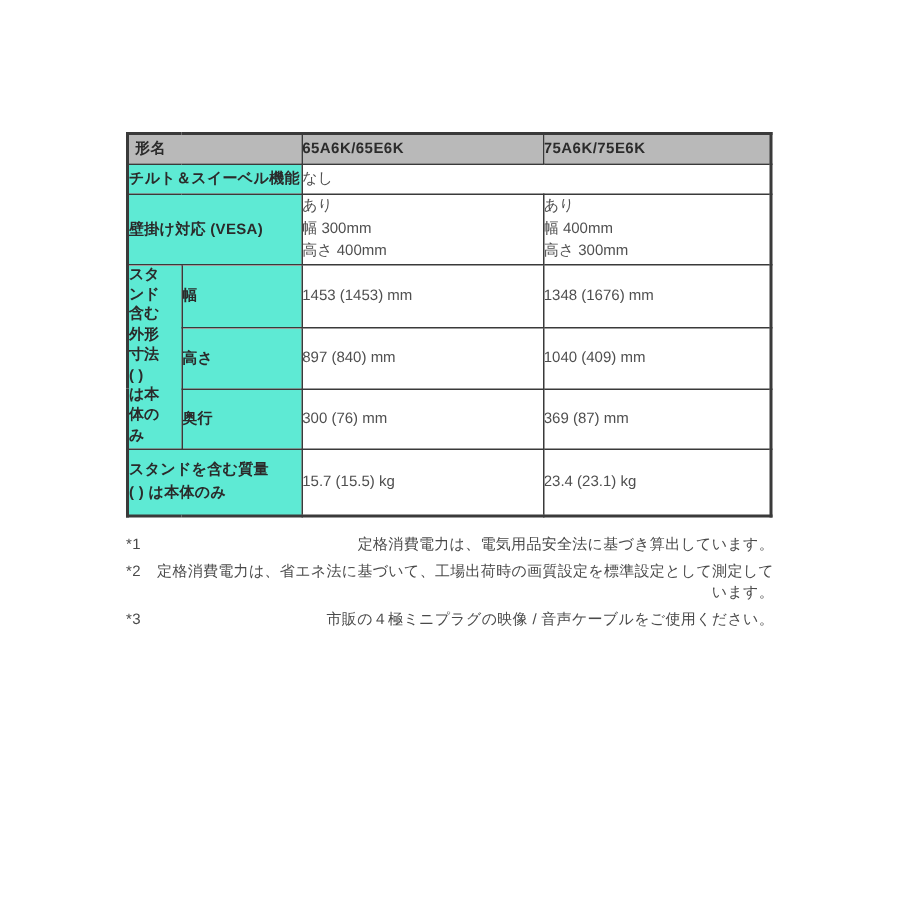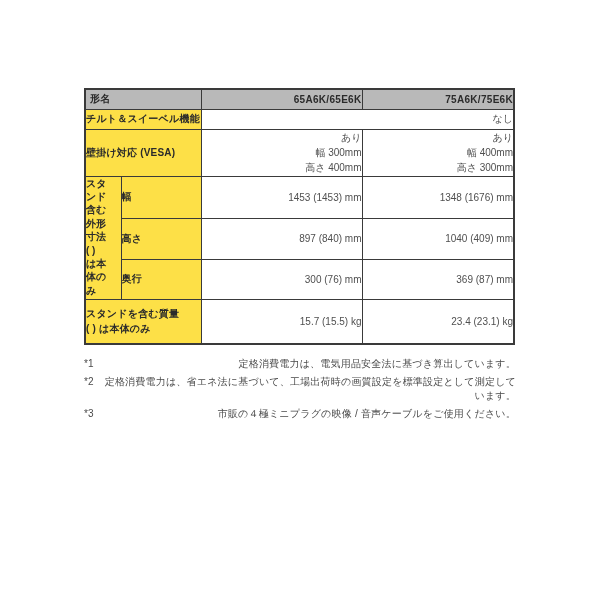--- a/index.html
+++ b/index.html
@@ -28,40 +28,40 @@
   .spec-table td, .spec-table th {
     border: 1.5px solid #3a3a3a;
     font-size: 10px;
     padding: 0;
     overflow: hidden;
   }
   .spec-table th {
     background: #b9b9b9;
     color: #2b2b2b;
     font-weight: bold;
-    text-align: right;
+    text-align: left;
     letter-spacing: 0.3px;
   }
   .spec-table th.label-cell {
     text-align: left;
     padding-left: 4px;
     background: #b9b9b9;
   }
   .label-cell {
-    background: #fde047;
+    background: #5eead4;
     color: #2b2b2b;
     font-weight: bold;
     text-align: left;
     padding-left: 4px;
     letter-spacing: 0.2px;
   }
   .value-cell {
     background: #ffffff;
     color: #4f4f4f;
-    text-align: right;
+    text-align: left;
     vertical-align: middle;
   }
   .multiline {
     white-space: pre-line;
     line-height: 15px;
   }
   .group-label {
     white-space: pre-line;
     vertical-align: top;
     line-height: 13.4px;

